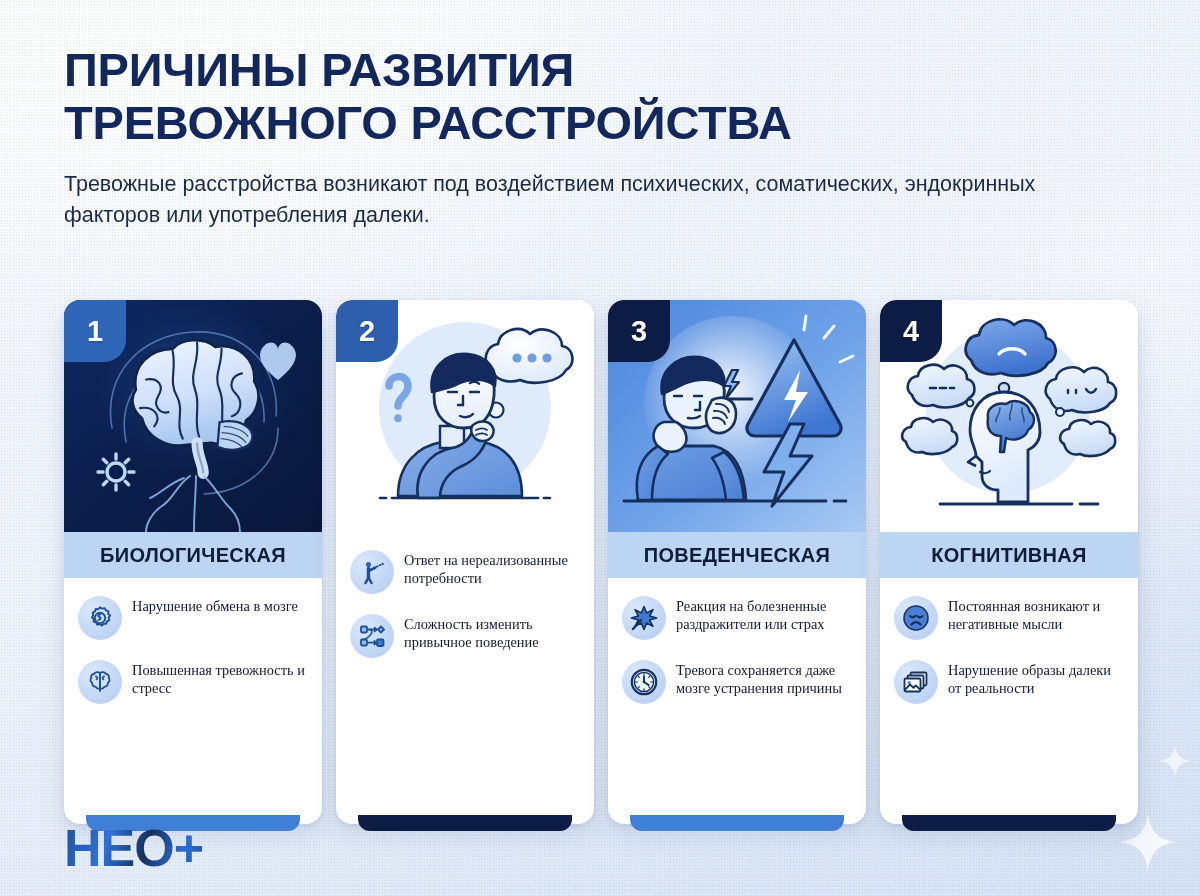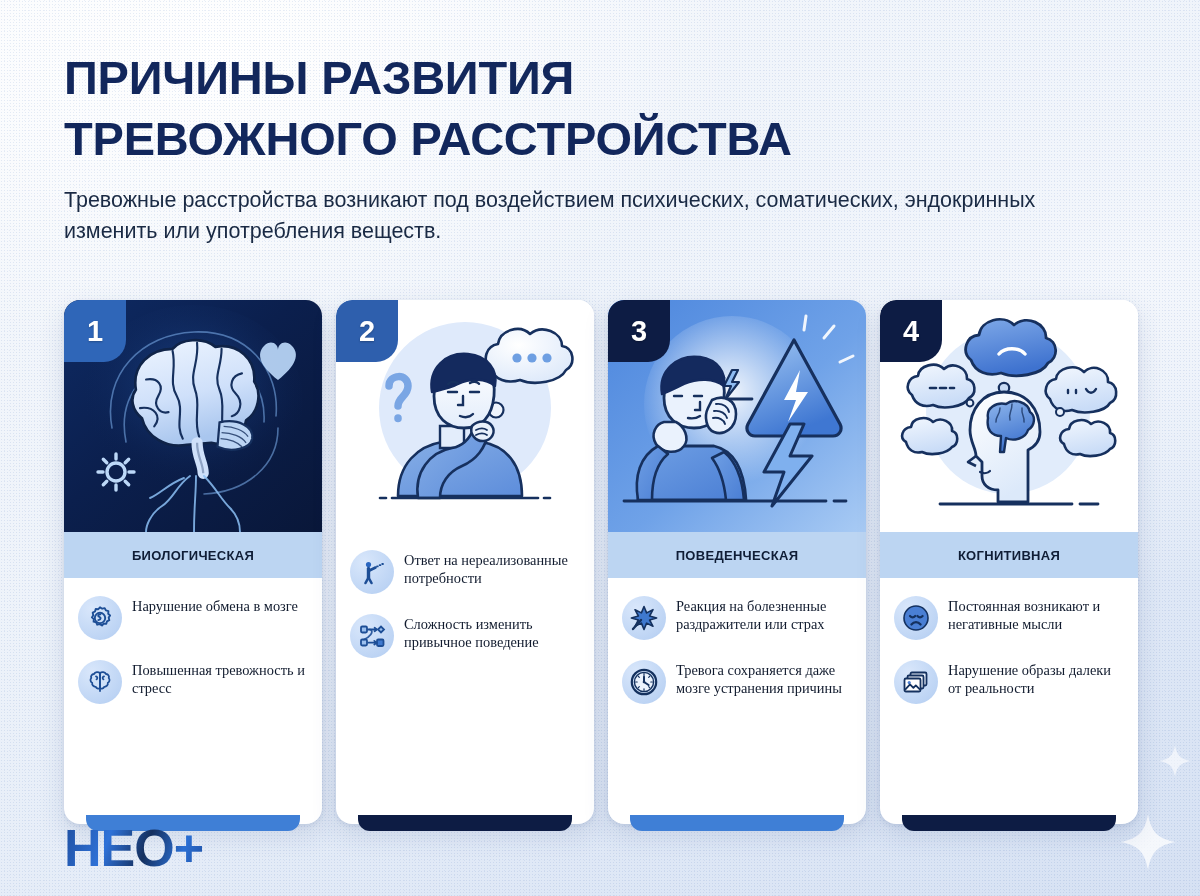--- a/index.html
+++ b/index.html
@@ -29,21 +29,21 @@
   .sparkle{ position:absolute; pointer-events:none; }
   .sparkle svg{ display:block; }
 
   
   #header{ position:absolute; left:64px; top:44px; width:1010px; }
   #page-title{
     font-size:47px; line-height:1.12; font-weight:700; letter-spacing:-0.2px;
     color:#12275c; text-transform:uppercase;
     text-shadow:0 1px 0 rgba(255,255,255,.65);
   }
-  #page-title span{ display:block;margin-top:8px; }
+  #page-title span{ display:block; }
   #page-subtitle{
     margin-top:20px; font-size:21.5px; line-height:1.42; font-weight:400; color:#1a2a44;
     max-width:980px;
   }
 
   
   #cards{
     position:absolute; left:64px; top:300px; width:1075px; height:524px;
     display:flex; gap:14px;
   }
@@ -62,21 +62,21 @@
     position:absolute; left:0; top:0; z-index:4;
     width:62px; height:62px;
     border-radius:16px 0 22px 0;
     display:flex; align-items:center; justify-content:center;
     color:#fff; font-size:29px; font-weight:700; line-height:1;
     text-shadow:0 1px 2px rgba(0,0,0,.25);
   }
   .card-label{
     height:46px; display:flex; align-items:center; justify-content:center;
     background:#bcd5f2;
-    color:#0f1d36; font-weight:700; font-size:13px; letter-spacing:.3px;
+    color:#0f1d36; font-weight:700; font-size:20px; letter-spacing:.3px;
     text-transform:uppercase; white-space:nowrap;
   }
   .card-list{ flex:1; padding:18px 14px 0 14px; }
   .li{ display:flex; gap:10px; align-items:flex-start; margin-bottom:20px; }
   .li-ico{
     flex:0 0 44px; width:44px; height:44px; border-radius:50%;
     background:radial-gradient(circle at 32% 28%, #d9e7fb 0%, #bdd4f4 72%, #aecaf0 100%);
     display:flex; align-items:center; justify-content:center;
   }
   .li-ico svg{ display:block; }
@@ -110,21 +110,21 @@
   <svg width="34" height="34" viewBox="0 0 60 60">
       <path d="M30 2 C33 20 40 27 58 30 C40 33 33 40 30 58 C27 40 20 33 2 30 C20 27 27 20 30 2 Z" fill="#ffffff" opacity=".6"></path>
     </svg>
 </div>
 
 <div id="header">
   <h1 id="page-title">
     <span>ПРИЧИНЫ РАЗВИТИЯ</span>
     <span>ТРЕВОЖНОГО РАССТРОЙСТВА</span>
   </h1>
-  <p id="page-subtitle">Тревожные расстройства возникают под воздействием психических, соматических, эндокринных изменить или употребления веществ.</p>
+  <p id="page-subtitle">Тревожные расстройства возникают под воздействием психических, соматических, эндокринных факторов или употребления далеки.</p>
 </div>
 
 <div id="cards">
 
   <div class="card">
     <div class="card-tab" style="background:#3f7fd6"></div>
     <div class="card-img">
       <svg width="258" height="232" viewBox="0 0 258 232">
         <defs>
           <linearGradient id="c1bg" x1="0" y1="0" x2="1" y2="1">

